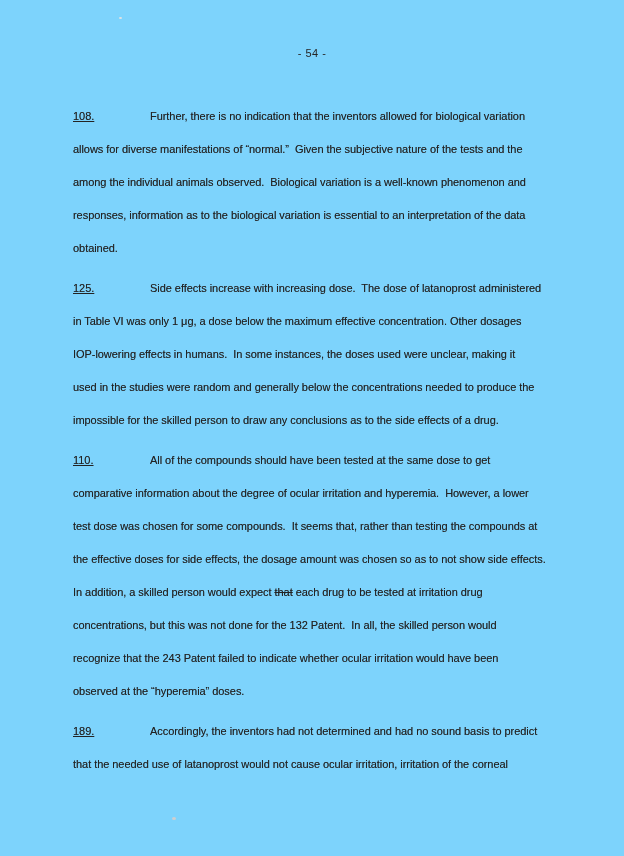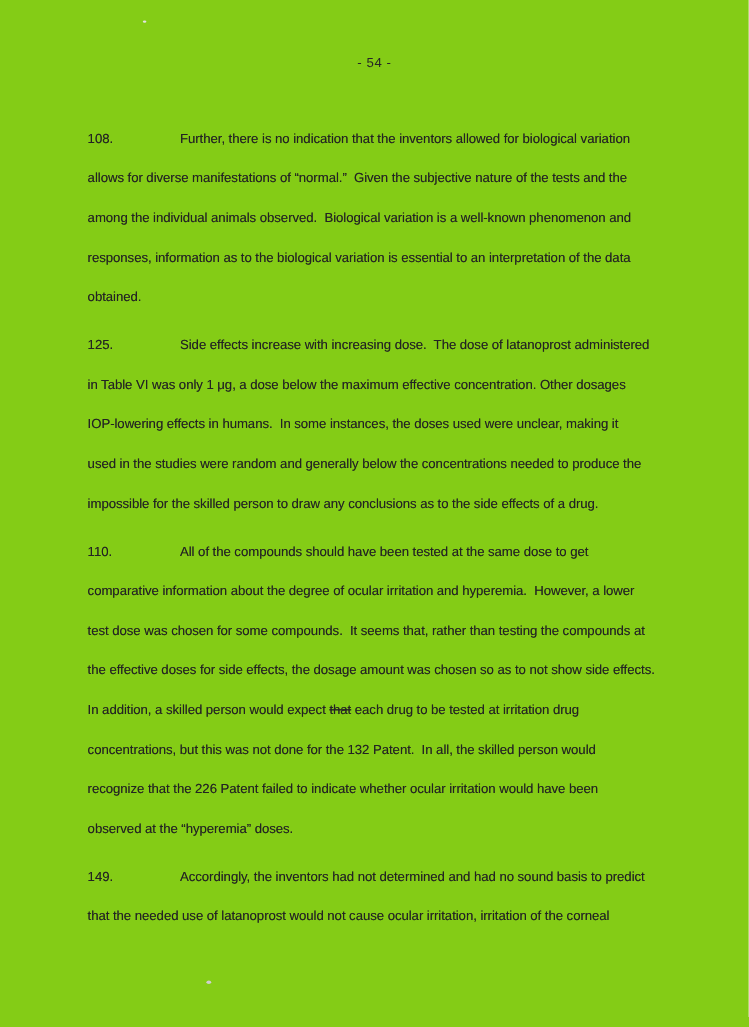--- a/index.html
+++ b/index.html
@@ -1,20 +1,20 @@
 <!DOCTYPE html>
 <html><head>
 <meta charset="utf-8">
 <style>
   html, body { margin: 0; padding: 0; background: #ffffff; }
   .doc-page {
     position: relative;
     width: 624px;
     height: 856px;
-    background: #84cc16;
+    background: #7dd3fc;
     font-family: "Liberation Sans", sans-serif;
     color: #1f1f1f;
     overflow: hidden;
   }
   .page-number {
     position: absolute;
     top: 47px;
     left: 0;
     width: 100%;
     text-align: center;
@@ -33,20 +33,21 @@
     line-height: 33px;
     font-size: 11px;
     letter-spacing: -0.05px;
     white-space: pre;
     color: #232323;
     text-shadow: 0 0 0.3px rgba(40,40,40,0.55);
   }
   .pnum {
     display: inline-block;
     width: 77px;
+    text-decoration: underline;
   }
   .para + .para { margin-top: 7px; }
   .strike { text-decoration: line-through; }
   .speck-bottom {
     position: absolute;
     left: 172px;
     top: 817px;
     width: 4px;
     height: 3px;
     background: #cfcfcf;
@@ -89,26 +90,26 @@
       <div class="line">impossible for the skilled person to draw any conclusions as to the side effects of a drug.</div>
     </div>
 
     <div class="para">
       <div class="line"><span class="pnum">110.</span><span>All of the compounds should have been tested at the same dose to get</span></div>
       <div class="line">comparative information about the degree of ocular irritation and hyperemia.  However, a lower</div>
       <div class="line">test dose was chosen for some compounds.  It seems that, rather than testing the compounds at</div>
       <div class="line">the effective doses for side effects, the dosage amount was chosen so as to not show side effects.</div>
       <div class="line"><span>In addition, a skilled person would expect </span><span class="strike">that</span><span> each drug to be tested at irritation drug</span></div>
       <div class="line">concentrations, but this was not done for the 132 Patent.  In all, the skilled person would</div>
-      <div class="line">recognize that the 226 Patent failed to indicate whether ocular irritation would have been</div>
+      <div class="line">recognize that the 243 Patent failed to indicate whether ocular irritation would have been</div>
       <div class="line">observed at the “hyperemia” doses.</div>
     </div>
 
     <div class="para">
-      <div class="line"><span class="pnum">149.</span><span>Accordingly, the inventors had not determined and had no sound basis to predict</span></div>
+      <div class="line"><span class="pnum">189.</span><span>Accordingly, the inventors had not determined and had no sound basis to predict</span></div>
       <div class="line">that the needed use of latanoprost would not cause ocular irritation, irritation of the corneal</div>
     </div>
 
   </div>
 
   <div class="speck-bottom"></div>
 
 </div>
 
 </body></html>

